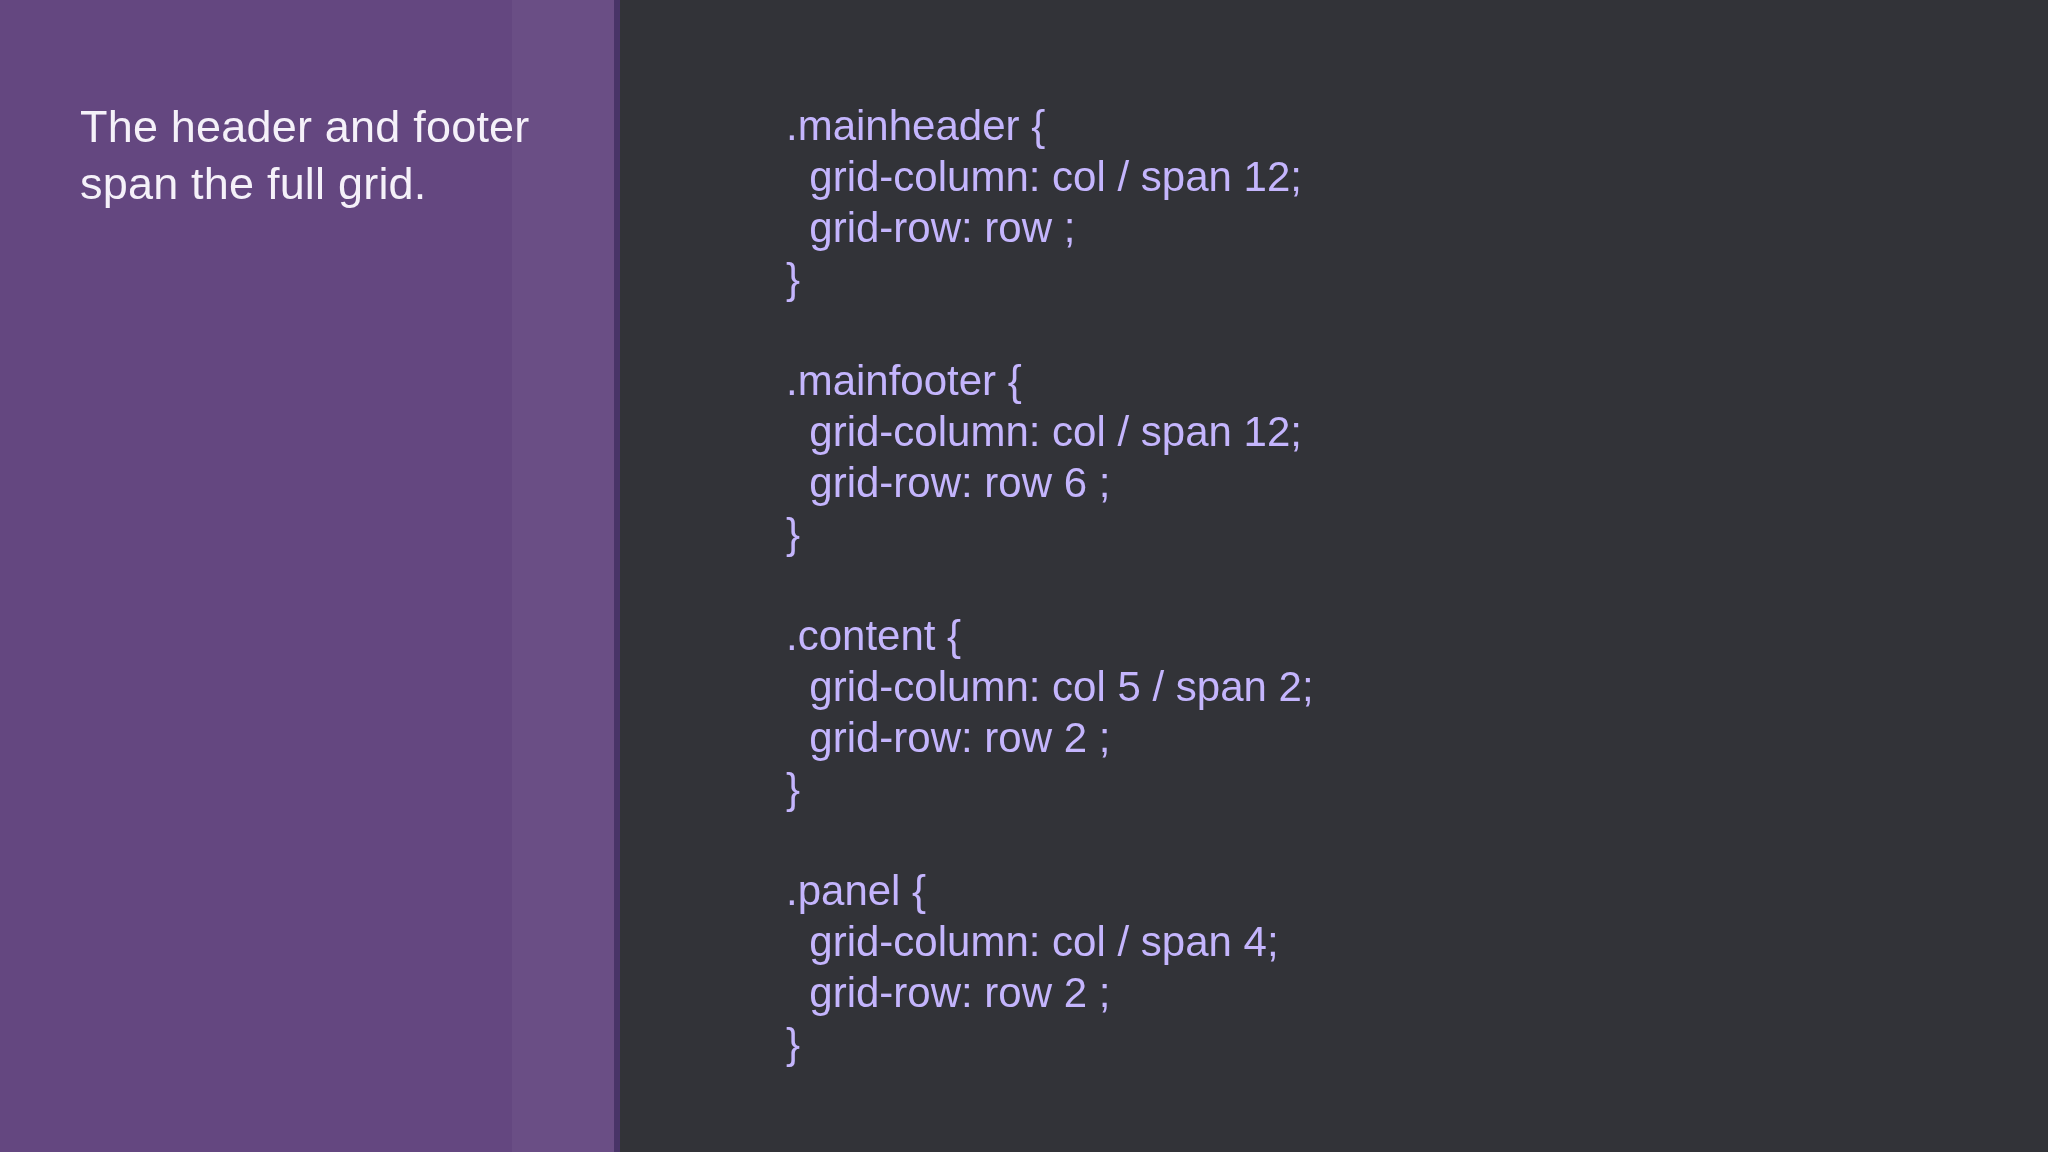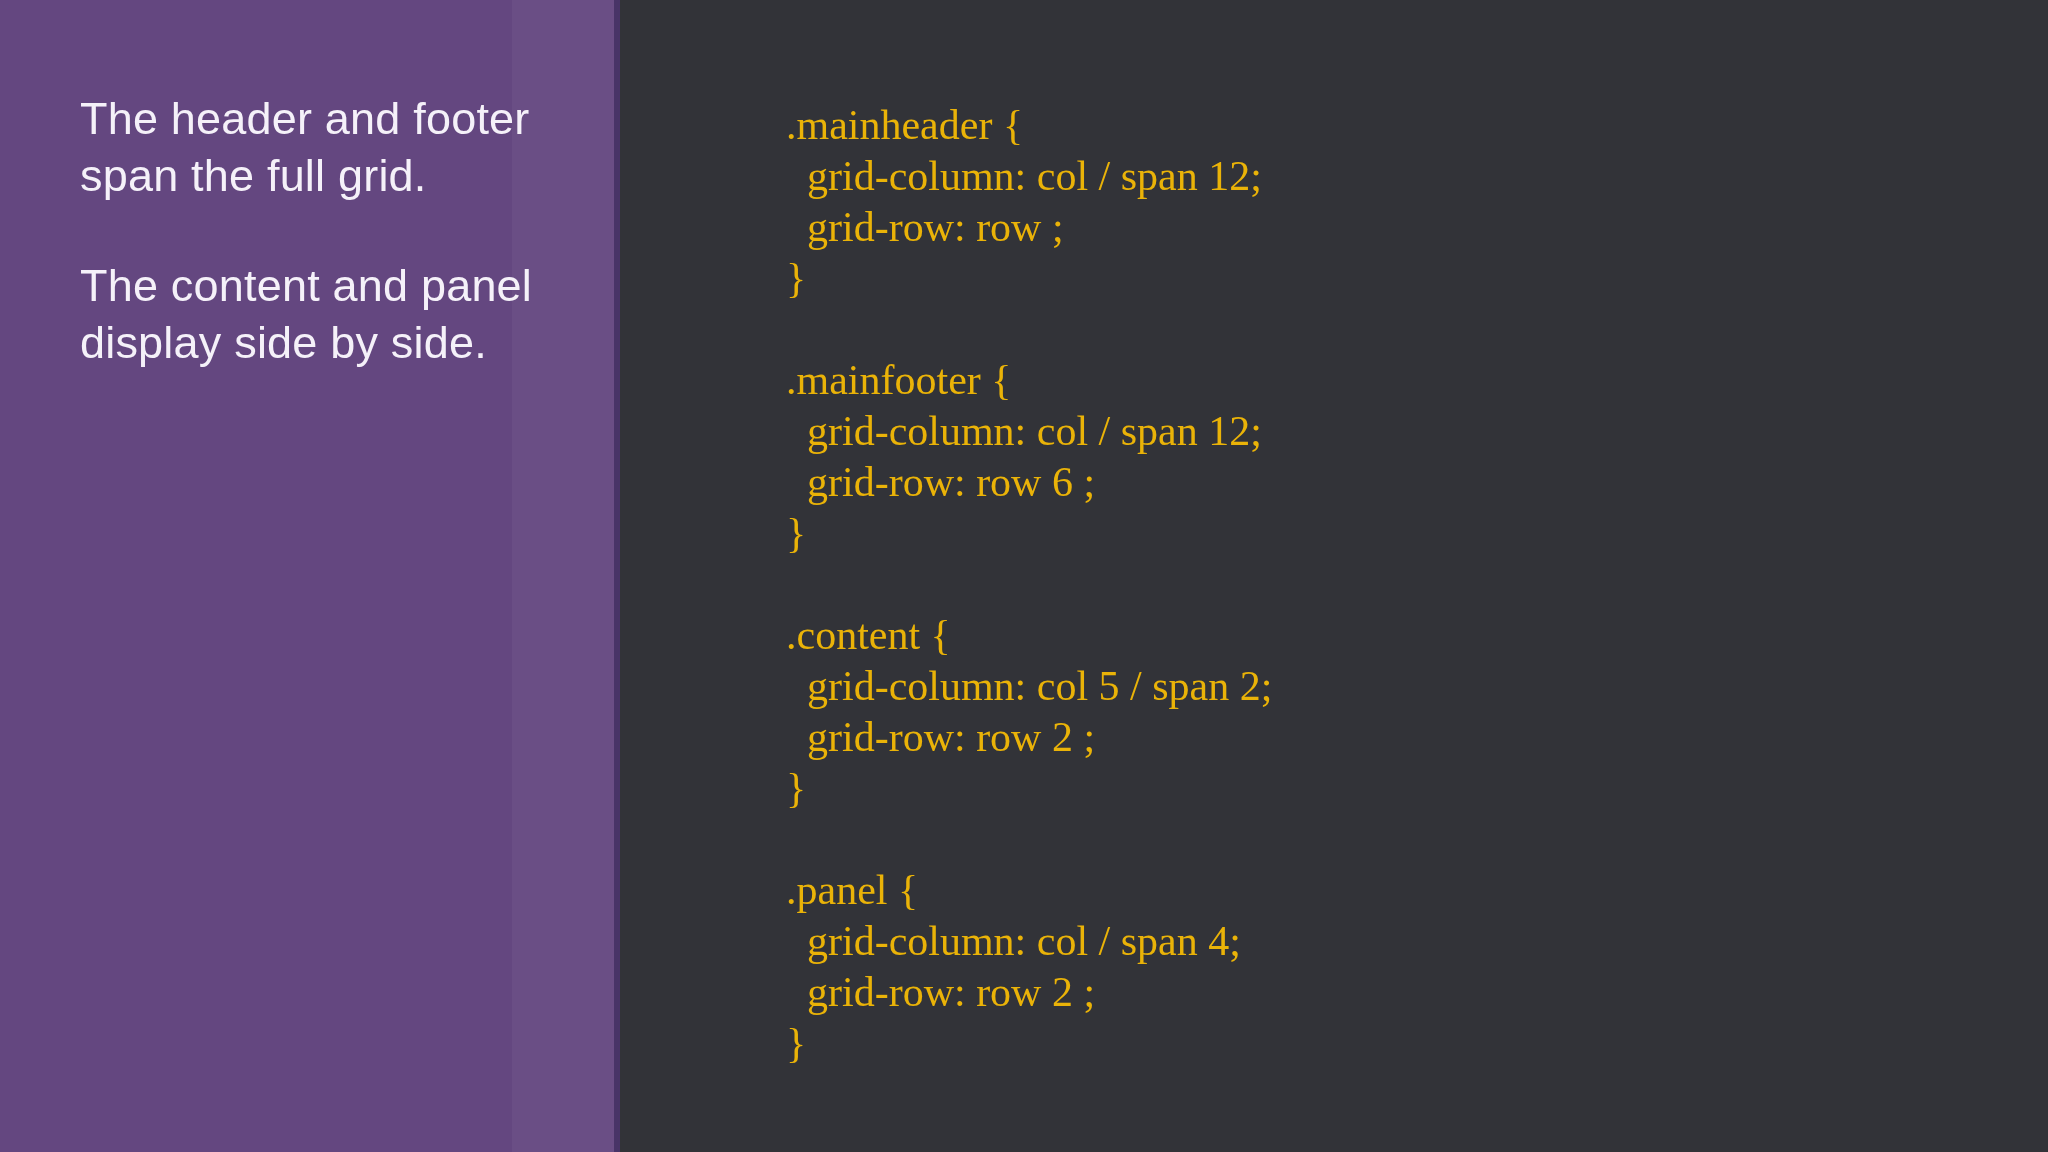--- a/index.html
+++ b/index.html
@@ -39,20 +39,21 @@
     bottom: 0;
     right: 0;
     width: 6px;
     background: #483467;
     pointer-events: none;
   }
   .intro-text {
     position: relative;
     padding: 90px 19px 0 80px;
     z-index: 1;
+    margin-top: 8px;
   }
   .intro-text p {
     margin: 0 0 53px 0;
     font-size: 45px;
     line-height: 57px;
     font-weight: 400;
     letter-spacing: 0.2px;
     color: #f5f1f9;
     white-space: pre-line;
   }
@@ -60,41 +61,39 @@
   
   .code-panel {
     flex: 1 1 auto;
     height: 100%;
     background: #323338;
     box-sizing: border-box;
     padding: 100px 0 0 166px;
   }
   .code-panel pre {
     margin: 0 0 51px 0;
-    font-family: Liberation Serif, serif;
+    font-family: Liberation Sans, sans-serif;
     font-size: 42px;
     line-height: 51px;
     font-weight: 400;
-    color: #eab308;
+    color: #c4b5fd;
     white-space: pre;
   }
 </style>
 </head>
 <body>
 
 <div class="screen">
 
   <aside class="intro-panel">
     <div class="column-band"></div>
     <div class="panel-edge"></div>
     <div class="intro-text">
       <p>The header and footer
 span the full grid.</p>
-      <p>The content and panel
-display side by side.</p>
     </div>
   </aside>
 
   <main class="code-panel">
     <pre>.mainheader {
   grid-column: col / span 12;
   grid-row: row ;
 }</pre>
     <pre>.mainfooter {
   grid-column: col / span 12;

